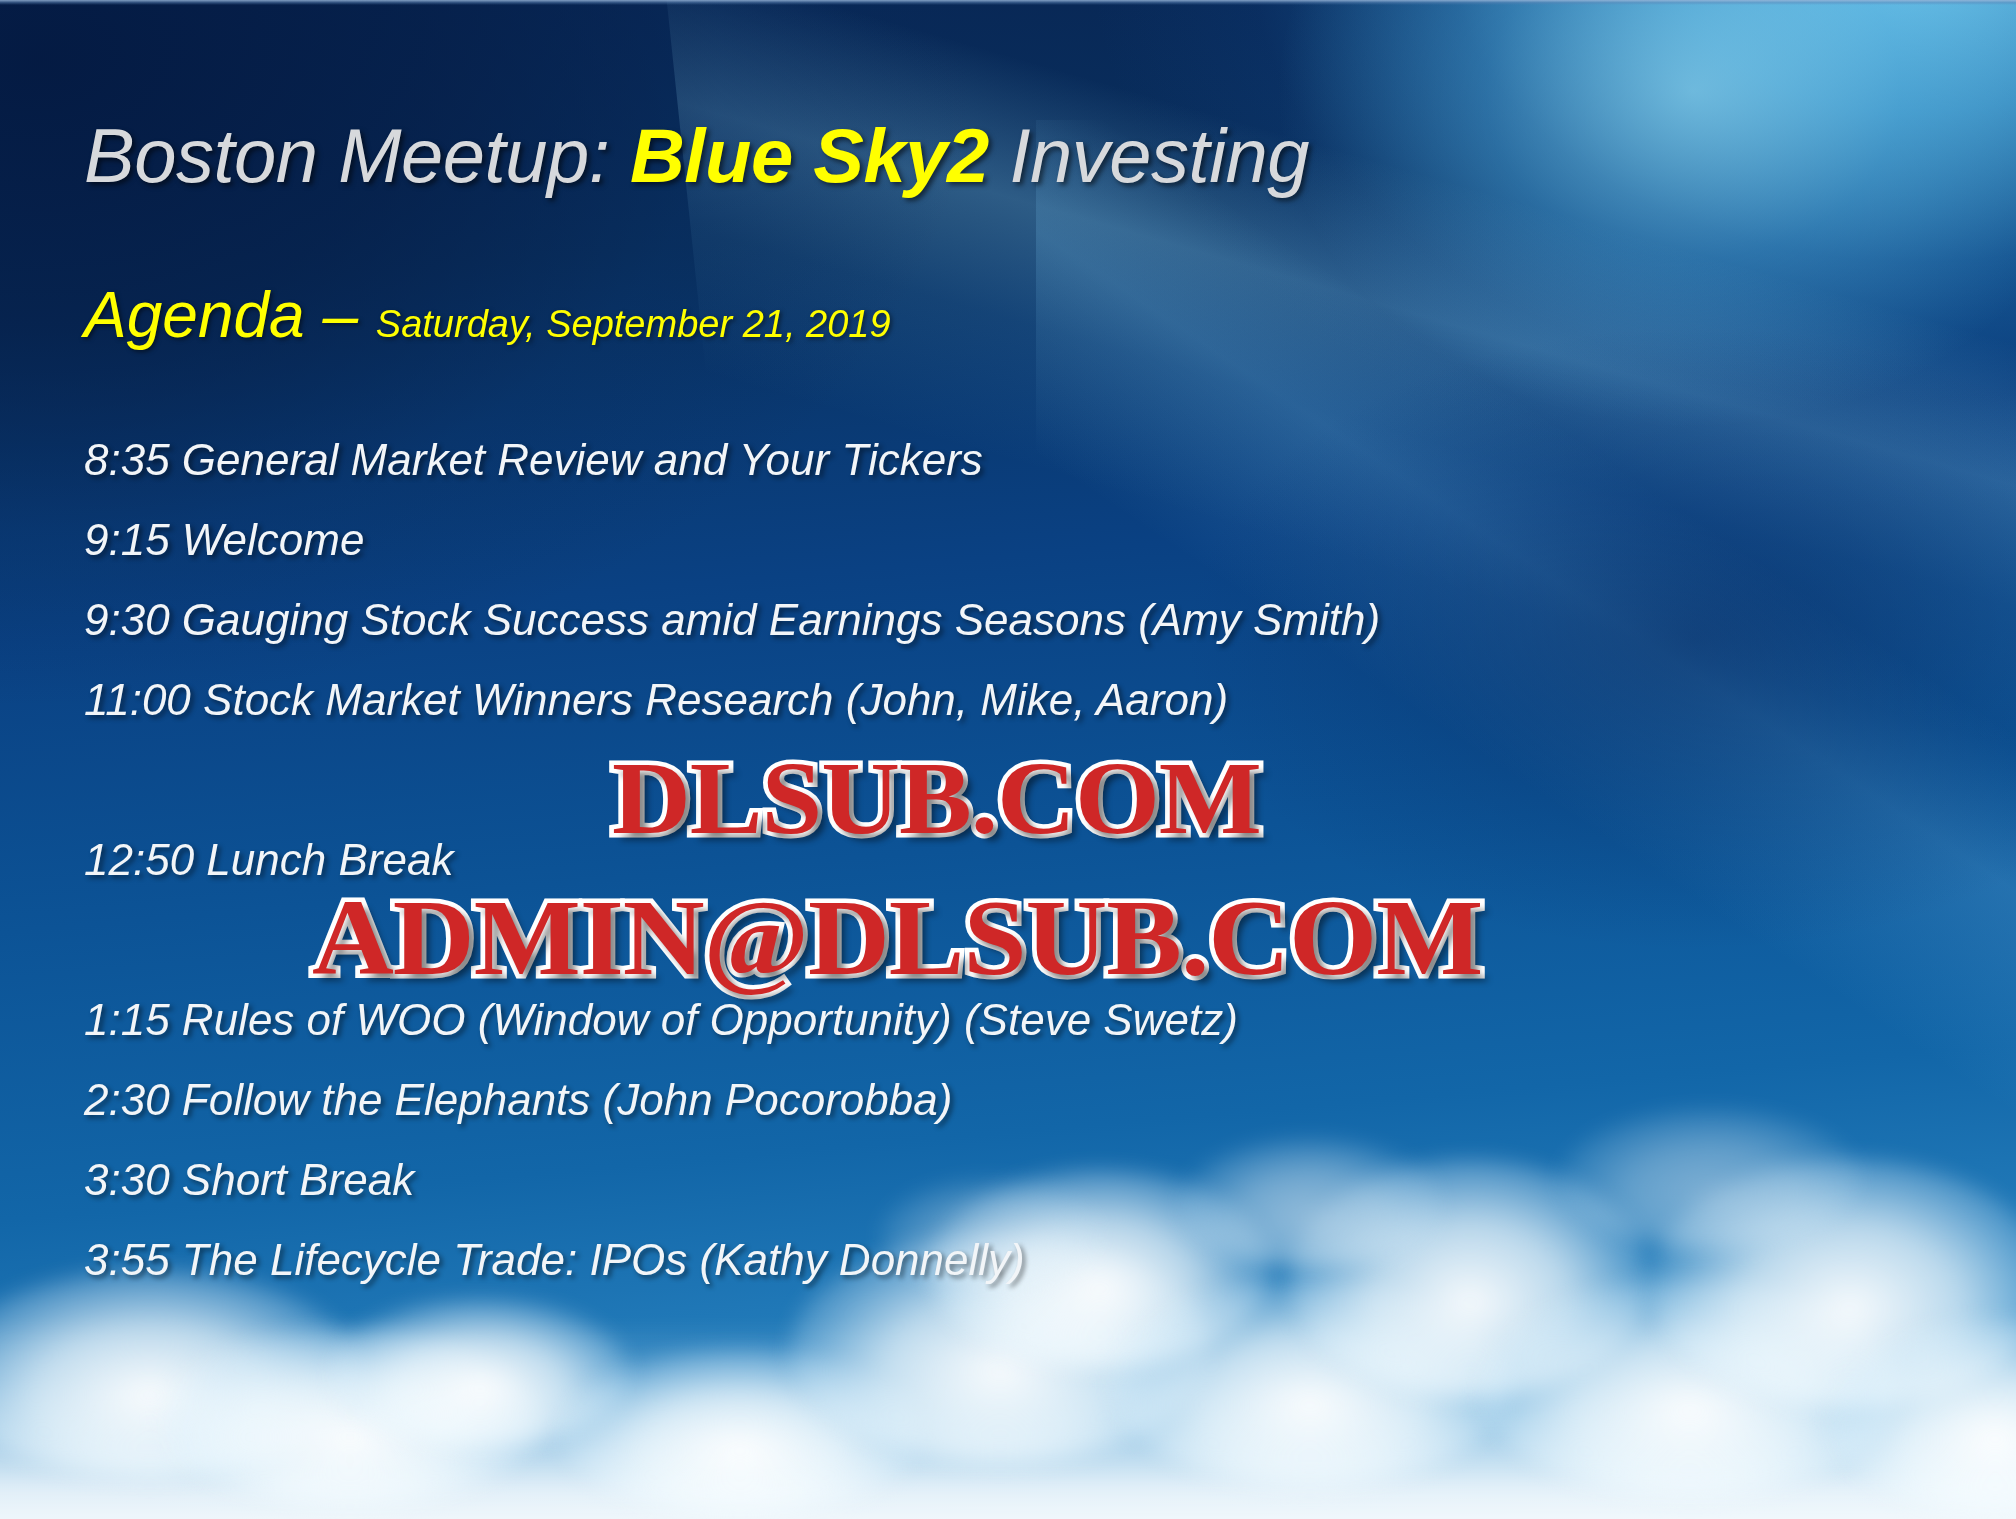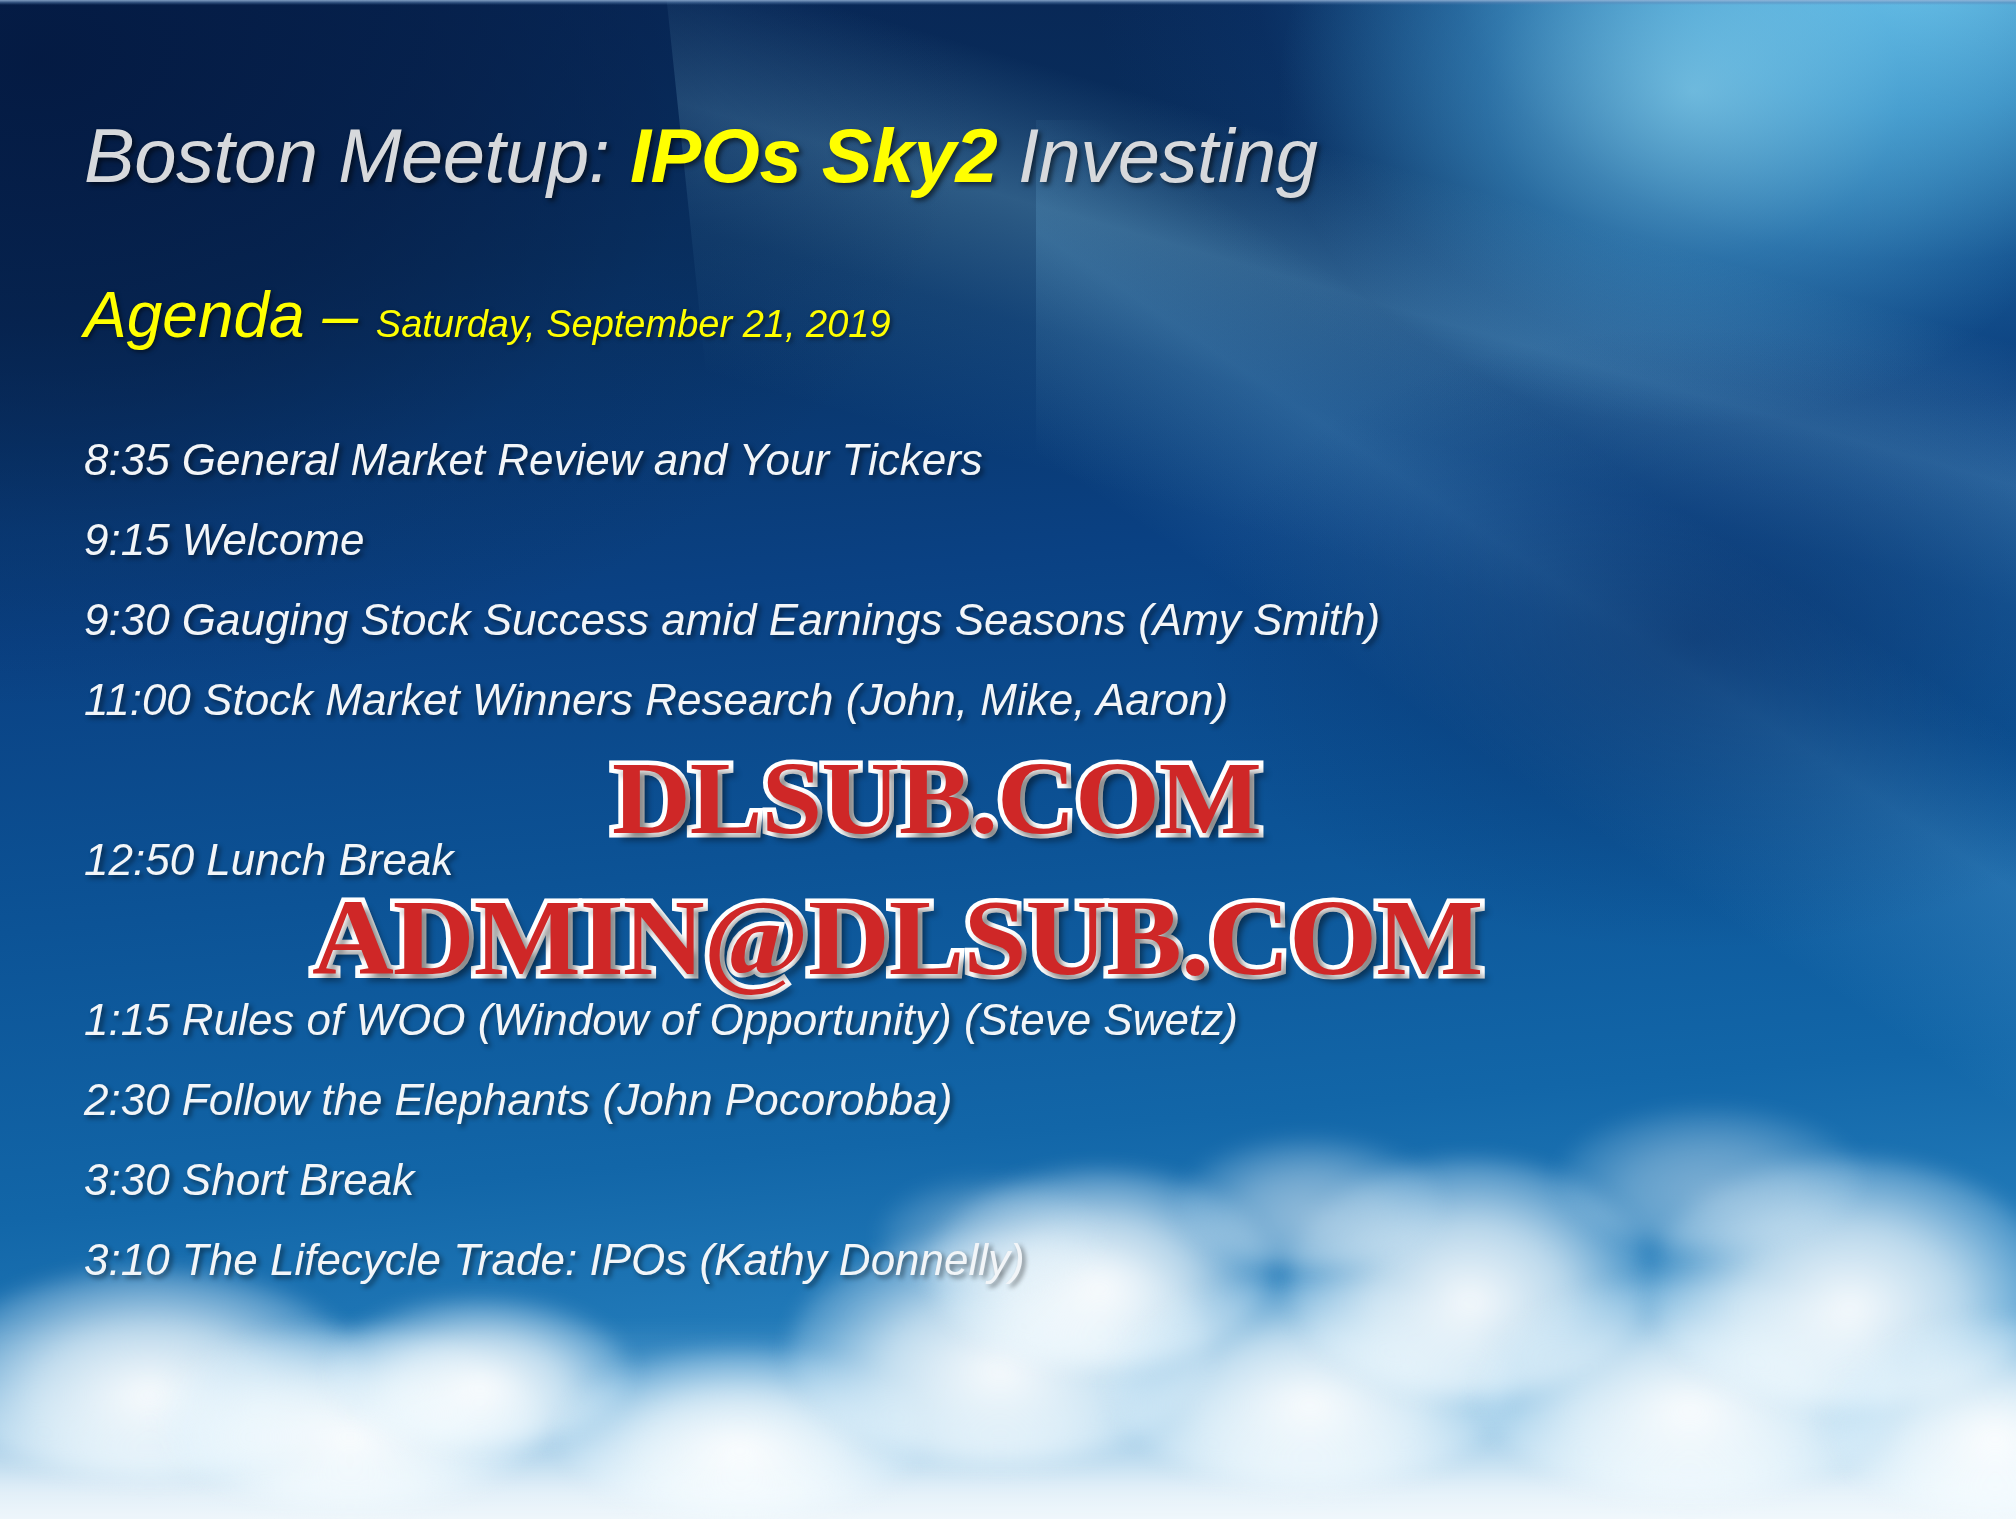--- a/index.html
+++ b/index.html
@@ -246,38 +246,38 @@
     <div class="cloud" style="left:1650px;bottom:110px; width:400px; height:250px;"></div>
     <div class="cloud" style="left:1830px;bottom:0px;   width:330px; height:200px;"></div>
     <div class="cloud" style="left:1180px;bottom:250px; width:260px; height:130px; opacity:.55;"></div>
     <div class="cloud" style="left:1560px;bottom:270px; width:300px; height:140px; opacity:.45;"></div>
     <div class="cloud" style="left:880px; bottom:230px; width:220px; height:110px; opacity:.40;"></div>
   </div>
 
   <div class="content">
 
     <div class="title-line">
-      <span class="t-gray">Boston Meetup:  </span><span class="t-yellow-bold">IPOs Sky2</span><span class="t-gray"> Investing</span>
+      <span class="t-gray">Boston Meetup:  </span><span class="t-yellow-bold">Blue Sky2</span><span class="t-gray"> Investing</span>
     </div>
 
     <div class="agenda-line">
       <span class="agenda-word">Agenda – </span><span class="agenda-date">Saturday, September 21, 2019</span>
     </div>
 
     <div class="items">
       <div class="item">8:35 General Market Review and Your Tickers</div>
       <div class="item">9:15 Welcome</div>
       <div class="item">9:30 Gauging Stock Success amid Earnings Seasons (Amy Smith)</div>
       <div class="item">11:00 Stock Market Winners Research (John, Mike, Aaron)</div>
       <div class="item spacer"></div>
       <div class="item">12:50 Lunch Break</div>
       <div class="item spacer"></div>
       <div class="item">1:15 Rules of WOO (Window of Opportunity) (Steve Swetz)</div>
       <div class="item">2:30 Follow the Elephants (John Pocorobba)</div>
       <div class="item">3:30 Short Break</div>
-      <div class="item">3:10 The Lifecycle Trade:  IPOs (Kathy Donnelly)</div>
+      <div class="item">3:55 The Lifecycle Trade:  IPOs (Kathy Donnelly)</div>
     </div>
 
     <div class="watermark wm1">DLSUB.COM</div>
     <div class="watermark wm2">ADMIN@DLSUB.COM</div>
 
   </div>
 </div>
 
 </body></html>

